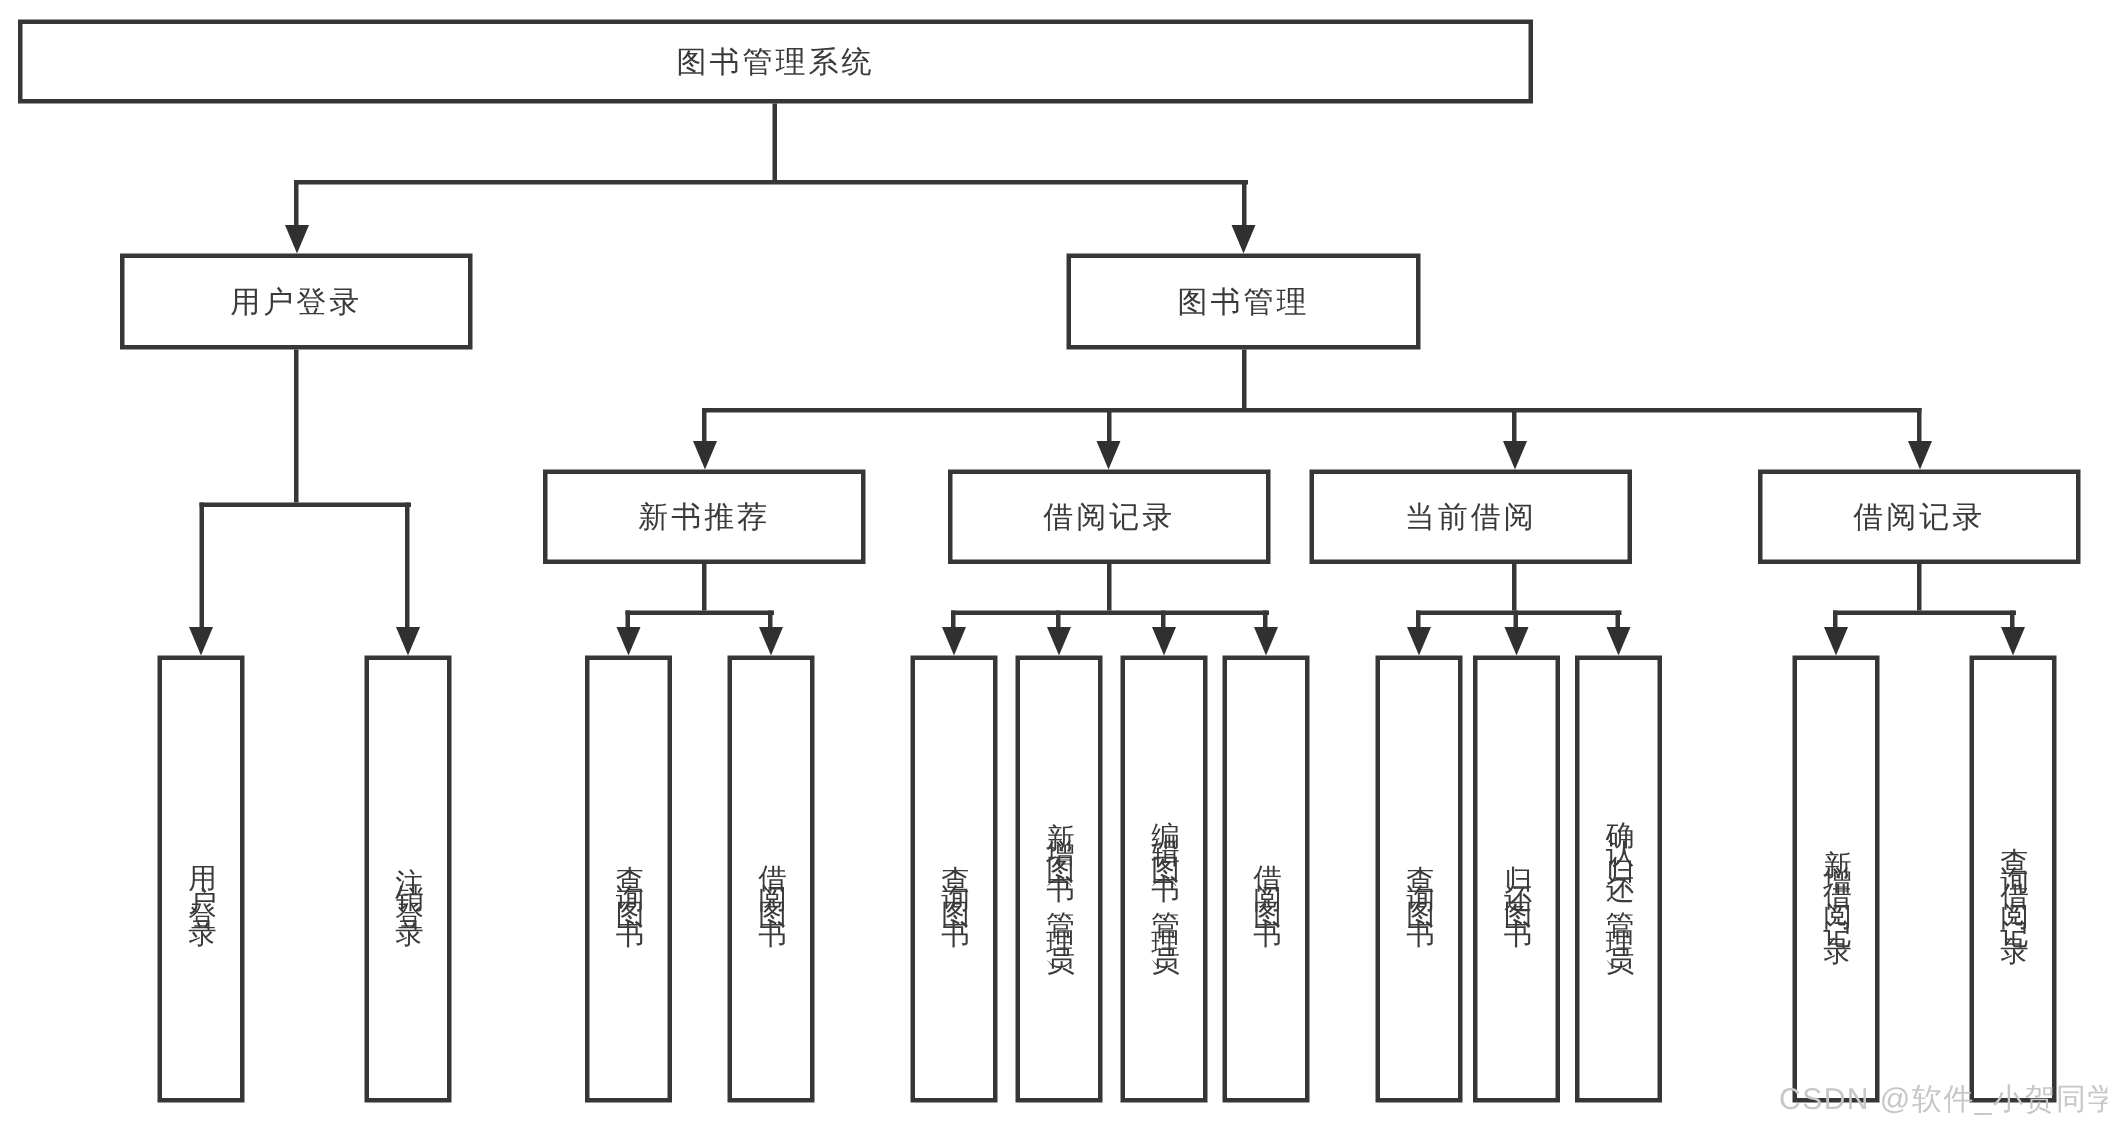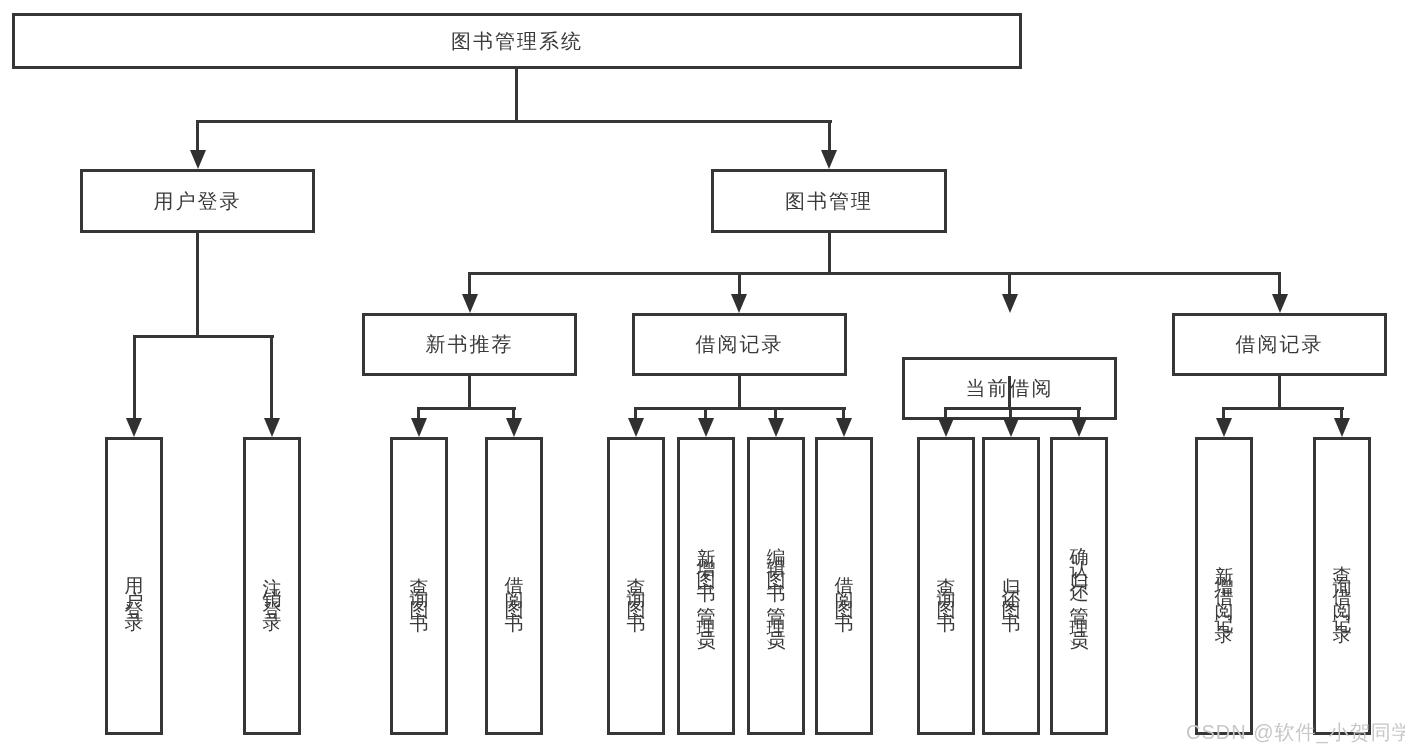--- a/index.html
+++ b/index.html
@@ -27,21 +27,21 @@
 
   
   #n-root{left:12px;top:13px;width:1010px;height:56px;}
   
   #n-l2-0{left:80px;top:169px;width:235px;height:64px;}
   #n-l2-1{left:711px;top:169px;width:236px;height:64px;}
   
   .l3{top:313px;width:215px;height:63px;}
   #n-l3-0{left:362px;}
   #n-l3-1{left:632px;}
-  #n-l3-2{left:902px;margin-top:44px;}
+  #n-l3-2{left:873px;}
   #n-l3-3{left:1172px;text-align:right;}
 
   
   .vl{position:absolute;width:3px;background:#363636;}
   .hl{position:absolute;height:3px;background:#363636;}
   .arrow{
     position:absolute;width:0;height:0;
     border-left:8px solid transparent;border-right:8px solid transparent;
     border-top:19px solid #303030;
   }

